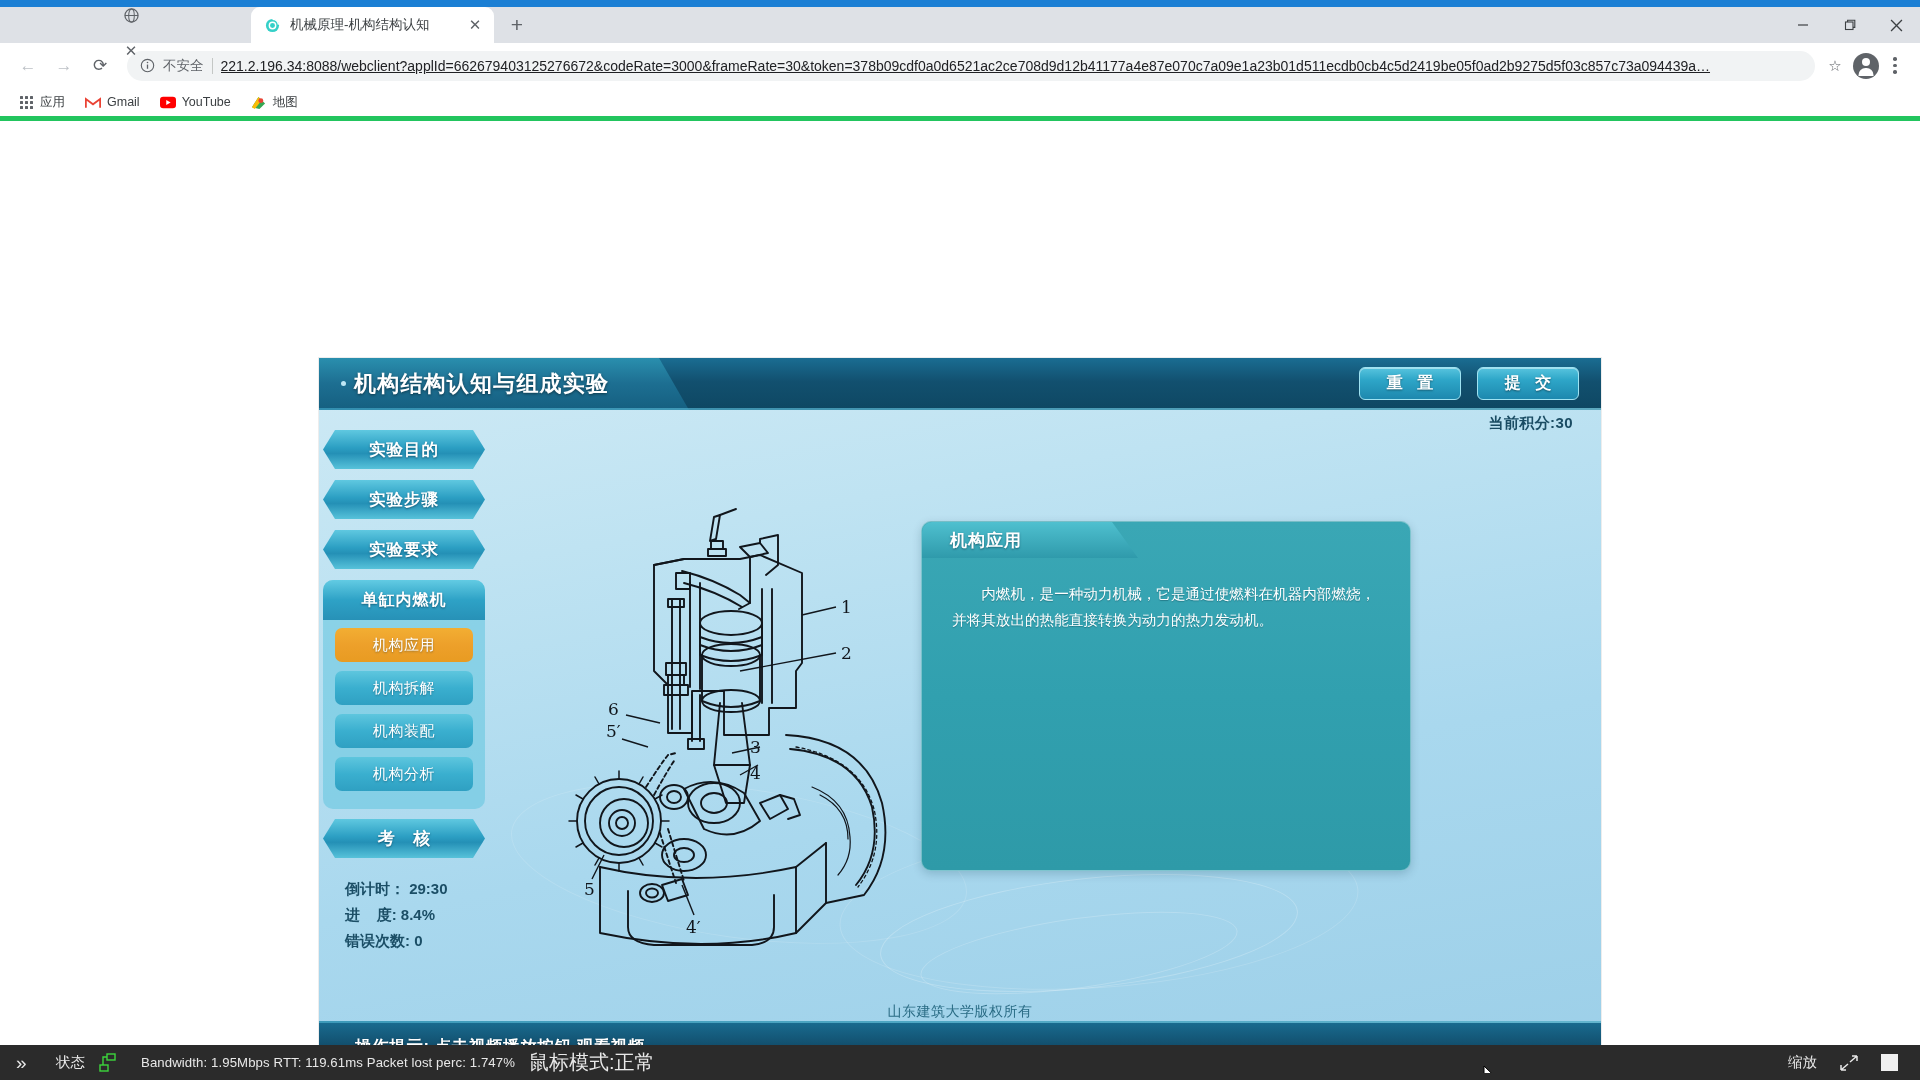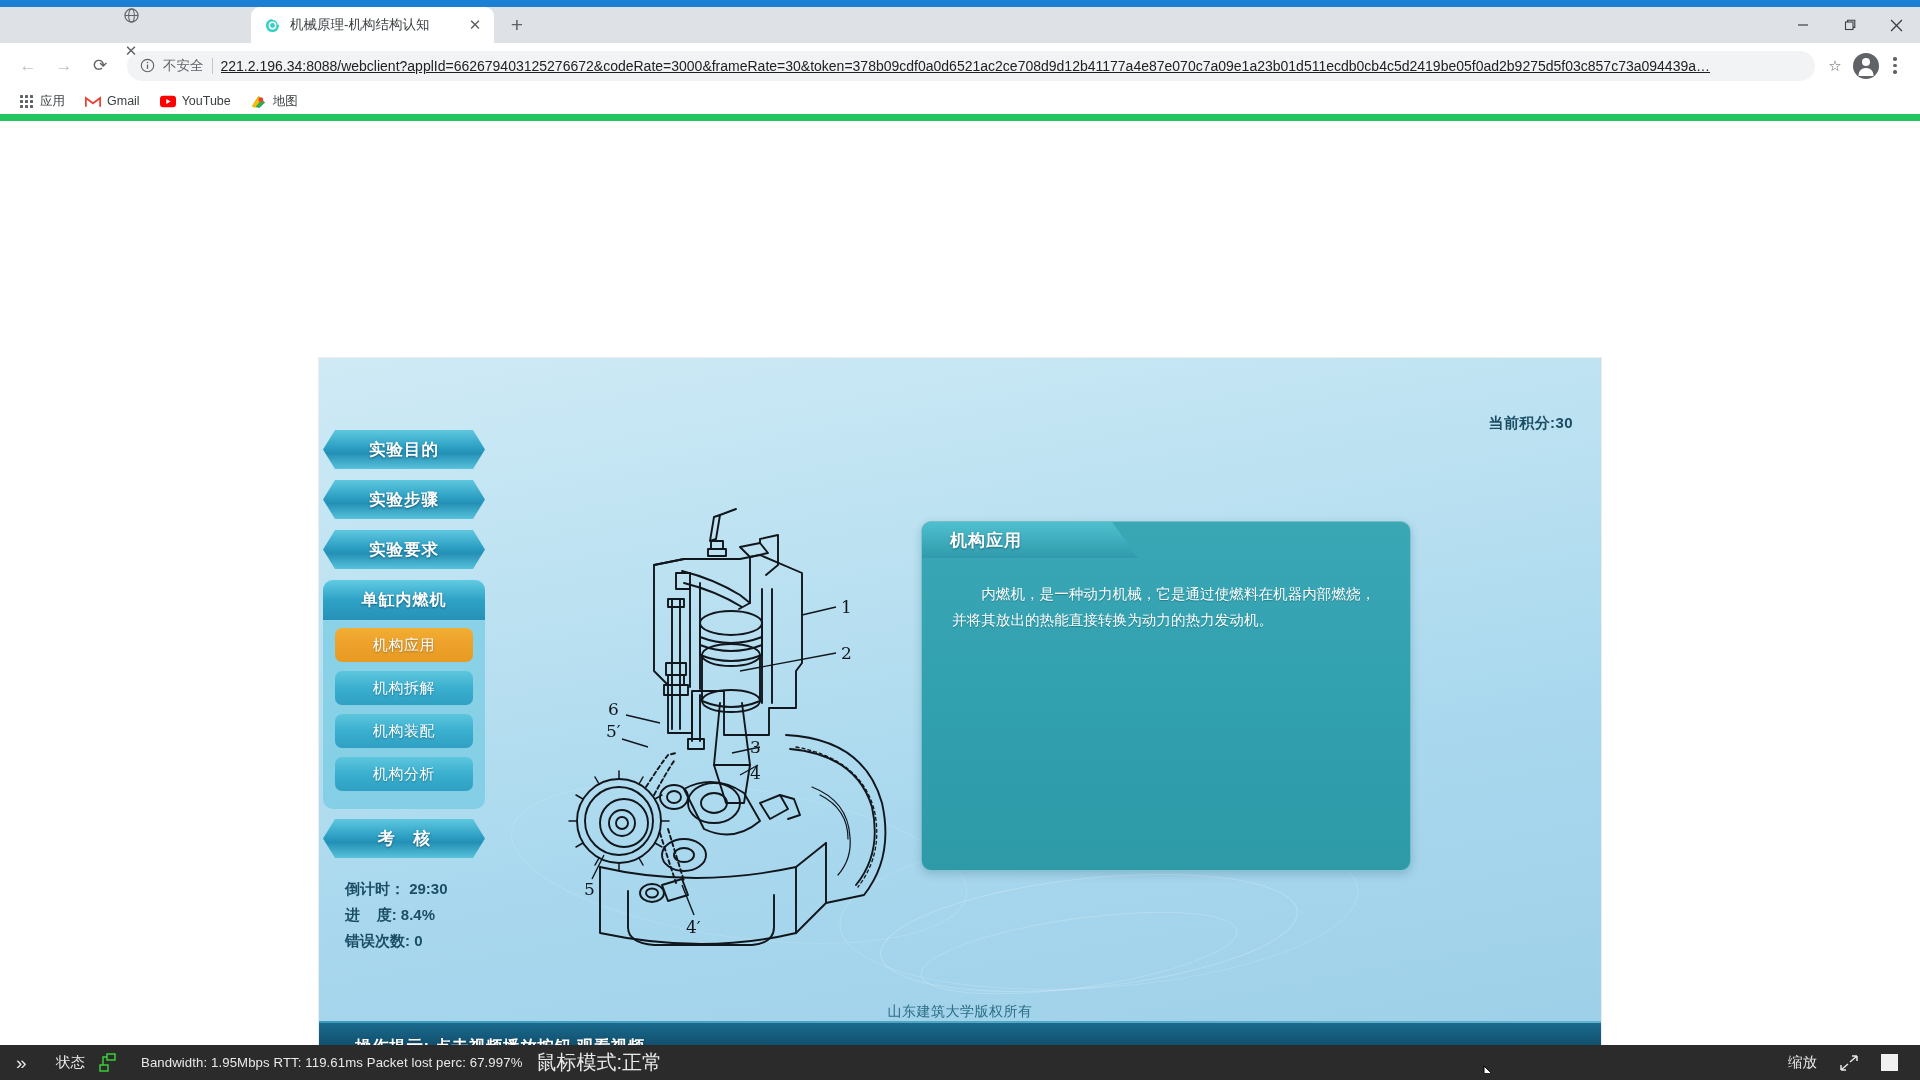--- a/index.html
+++ b/index.html
@@ -71,21 +71,21 @@
   }
   .omni-star { width:20px; flex:0 0 20px; color:#5f6368; font-size:15px; text-align:center;}
   .tb-avatar { width:26px; height:26px; border-radius:50%; background:#5f6368; margin-left:6px; position:relative; flex:0 0 26px;}
   .tb-avatar::before{content:""; position:absolute; left:50%; top:5px; transform:translateX(-50%); width:8px;height:8px;border-radius:50%;background:#fff;}
   .tb-avatar::after{content:""; position:absolute; left:50%; bottom:3px; transform:translateX(-50%); width:15px;height:8px;border-radius:7px 7px 0 0;background:#fff;}
   .tb-menu { width:28px; flex:0 0 28px; display:flex;flex-direction:column;align-items:center;justify-content:center;gap:3px;}
   .tb-menu i { width:3.5px;height:3.5px;border-radius:50%;background:#5f6368;display:block;}
 
   .bookmarks {
     height: 33px; background:#ffffff; display:flex; align-items:center;
-    padding: 0 10px; gap: 4px; border-bottom:7px solid #22c55e; flex: 0 0 auto;
+    padding: 0 10px; gap: 4px; border-bottom:5px solid #22c55e; flex: 0 0 auto;
   }
   .bm { display:flex; align-items:center; gap:6px; padding: 3px 8px; border-radius:4px; font-size:12.5px; color:#3c4043; }
   .bm-icon { width:16px;height:16px; display:flex;align-items:center;justify-content:center;}
   .apps-grid { display:grid; grid-template-columns:repeat(3,3px); grid-template-rows:repeat(3,3px); gap:2px; }
   .apps-grid i { width:3px;height:3px;background:#5f6368;border-radius:0.5px;display:block;}
 
   .viewport { flex:1; background:#ffffff; position:relative; overflow:hidden; }
 
   
   .stage {
@@ -379,20 +379,29 @@
 
   <div class="viewport">
 
     <div class="stage">
 
       <div class="swirl" style="left:560px; top:520px; width:420px; height:110px; transform:rotate(-6deg); opacity:.5;"></div>
       <div class="swirl" style="left:520px; top:470px; width:520px; height:160px; transform:rotate(-4deg); opacity:.35;"></div>
       <div class="swirl" style="left:600px; top:560px; width:320px; height:70px; transform:rotate(-8deg); opacity:.45;"></div>
       <div class="swirl" style="left:190px; top:430px; width:460px; height:150px; transform:rotate(8deg); opacity:.3;"></div>
 
+      <div class="app-header">
+        <div class="header-ribbon"></div>
+        <div class="header-dot"></div>
+        <div class="header-title">机构结构认知与组成实验</div>
+        <div class="hdr-btns">
+          <div class="hdr-btn">重 置</div>
+          <div class="hdr-btn">提 交</div>
+        </div>
+      </div>
 
       <div class="score">当前积分:30</div>
 
       <div class="sidebar">
         <div class="menu-btn">实验目的</div>
         <div class="menu-btn">实验步骤</div>
         <div class="menu-btn">实验要求</div>
 
         <div class="group">
           <div class="group-head">单缸内燃机</div>
@@ -550,21 +559,21 @@
   <div class="statusbar">
     <div class="sb-chevron">»</div>
     <div class="sb-label">状态</div>
     <div class="sb-neticon">
       <svg width="22" height="20" viewBox="0 0 22 20">
           <rect x="10" y="1" width="8" height="6" fill="none" stroke="#3cd63c" stroke-width="1.4"></rect>
           <rect x="3" y="12" width="8" height="6" fill="none" stroke="#3cd63c" stroke-width="1.4"></rect>
           <path d="M10 4 L6 4 L6 12" fill="none" stroke="#3cd63c" stroke-width="1.4"></path>
         </svg>
     </div>
-    <div class="sb-stats">Bandwidth: 1.95Mbps RTT: 119.61ms Packet lost perc: 67.997%</div>
+    <div class="sb-stats">Bandwidth: 1.95Mbps RTT: 119.61ms Packet lost perc: 1.747%</div>
     <div class="sb-mouse">鼠标模式:正常</div>
 
     <div class="sb-right">
       <div class="sb-zoom">缩放</div>
       <div class="sb-expand">
         <svg width="20" height="20" viewBox="0 0 20 20">
             <path d="M11 9 L18 3 M18 3 L13 3 M18 3 L18 8" fill="none" stroke="#e8e8e8" stroke-width="1.5"></path>
             <path d="M9 11 L2 17 M2 17 L7 17 M2 17 L2 12" fill="none" stroke="#e8e8e8" stroke-width="1.5"></path>
           </svg>
       </div>

